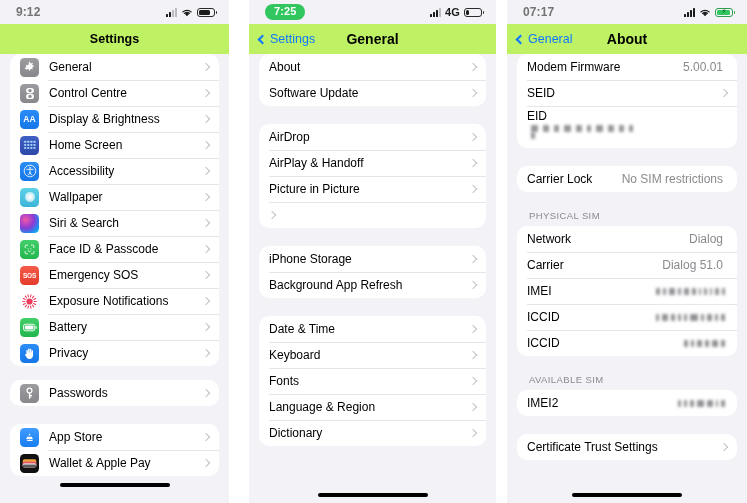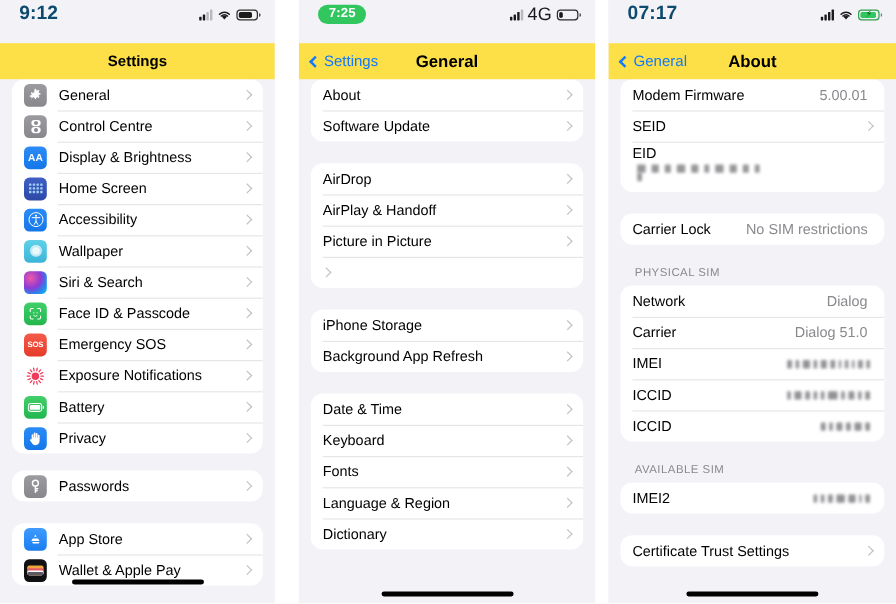--- a/index.html
+++ b/index.html
@@ -17,47 +17,47 @@
   #panel-2 { width: 247px; }
   .gap2 { width: 11px; background: #ffffff; flex: none; height: 503px; }
   #panel-3 { width: 240px; }
 
   
   .statusbar {
     height: 24px; display: flex; align-items: center;
     justify-content: space-between; padding: 0 14px 0 16px;
     background: #f2f2f7;
   }
-  .sb-time { font-size: 16px; font-weight: bold; color: #0c4a6e; letter-spacing: .1px; }
+  .sb-time { font-size: 12px; font-weight: bold; color: #737373; letter-spacing: .1px; }
   .sb-time.pill {
     background: #31c65e; color: #fff; border-radius: 9px;
     padding: 2px 9px 3px; font-size: 11px; line-height: 1;
   }
   .sb-right { display: flex; align-items: center; gap: 4px; }
   .bars { display: flex; align-items: flex-end; gap: 1px; height: 9px; }
   .bars i { width: 2px; background: #1b1b1b; border-radius: .5px; display: block; }
   .bars i:nth-child(1){height:3px;} .bars i:nth-child(2){height:5px;}
   .bars i:nth-child(3){height:7px;} .bars i:nth-child(4){height:9px;}
   .bars.dim i:nth-child(3), .bars.dim i:nth-child(4){ background:#b9b9be; }
   .bars.dim2 i:nth-child(4){ background:#b9b9be; }
   .wifi { position: relative; width: 12px; height: 9px; }
   .wifi svg { display: block; }
-  .net-label { font-size: 15px; font-weight: normal; color:#1b1b1b; letter-spacing:.2px; }
+  .net-label { font-size: 11px; font-weight: bold; color:#1b1b1b; letter-spacing:.2px; }
   .batt { width: 18px; height: 9px; border: 1px solid #2b2b2b; border-radius: 3px;
           position: relative; padding: 1px; }
   .batt::after { content:""; position:absolute; right:-3px; top:2.5px; width:1.5px; height:3px;
                  background:#2b2b2b; border-radius: 0 1px 1px 0; }
   .batt .fill { height: 100%; background: #1b1b1b; border-radius: 1.5px; }
   .batt.green { border-color:#2f9e4f; }
   .batt.green .fill { background:#31c65e; }
   .batt.green::after { background:#2f9e4f; }
 
   
   .navbar { height: 30px; position: relative; display:flex; align-items:center;
-            background:#fde047;margin-top:12px; }
+            background:#bef264; }
   .nav-title { position:absolute; left:0; right:0; text-align:center;
                font-size: 12.5px; font-weight: bold; color:#000; }
   .nav-title.big { font-size: 14px; }
   .nav-back { display:flex; align-items:center; gap:3px; color:#1078ff;
               font-size: 12.5px; padding-left: 10px; position:relative; z-index:2; }
   .chev-left { width:7px; height:7px; border-left:2px solid #1078ff;
                border-bottom:2px solid #1078ff; transform: rotate(45deg); margin-right:1px;}
 
   
   .scroll { height: calc(503px - 54px); overflow: hidden; padding: 0 10px; }

